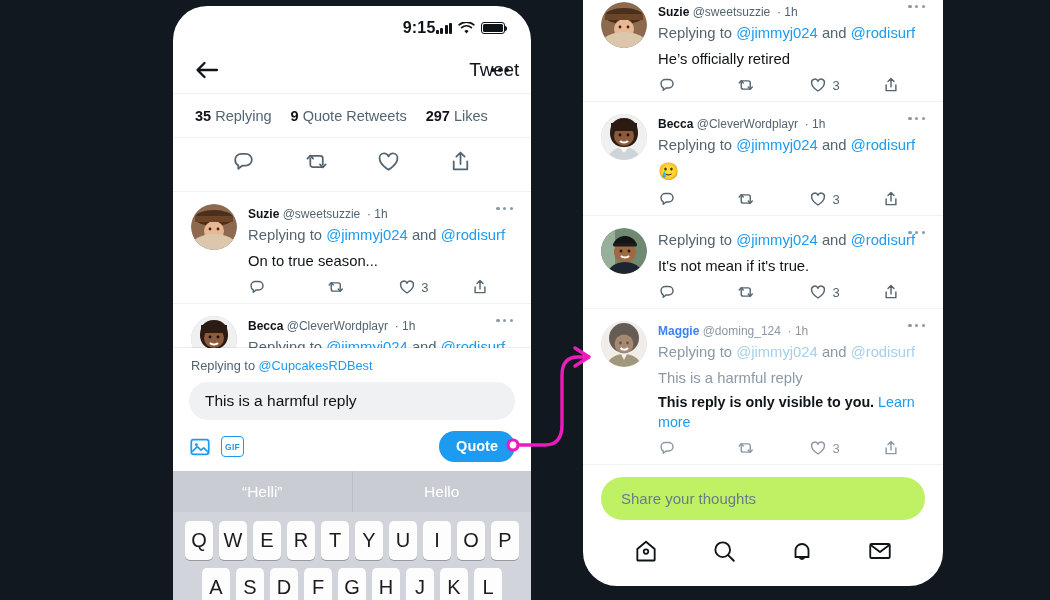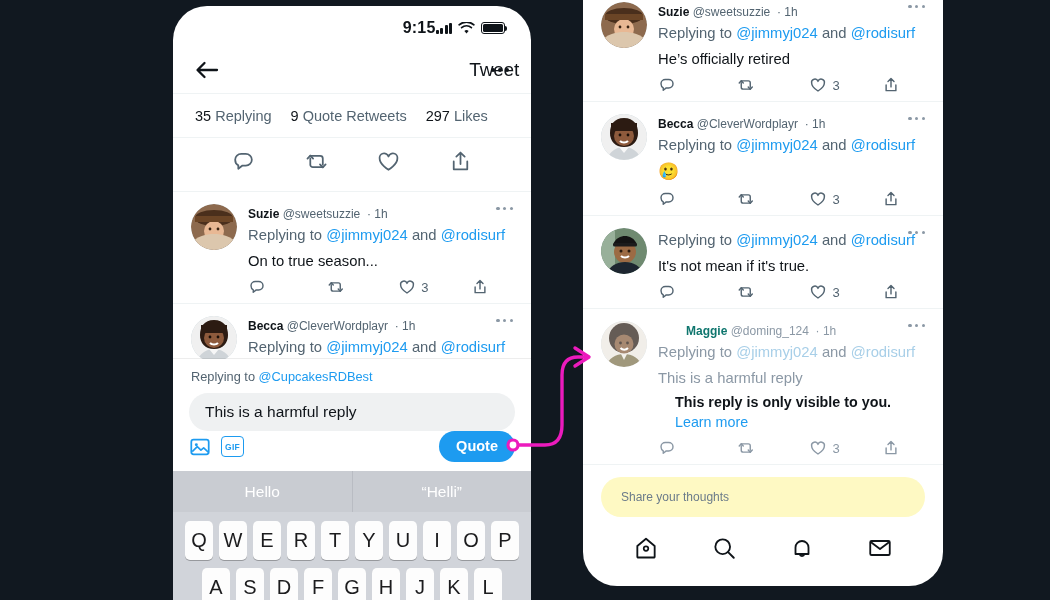--- a/index.html
+++ b/index.html
@@ -63,55 +63,55 @@
   .dots { display: flex; gap: 3.2px; align-items: center; }
   .dots i { width: 4px; height: 4px; border-radius: 50%; background: #0f1419; display:block; }
   .dots.light i { width: 3.4px; height: 3.4px; background: #8b98a5; }
 
   
   .divider { height: 1px; background: #eff3f4; }
   .stats {
     display: flex; gap: 19px; padding: 14px 22px 13px 22px;
     font-size: 14.5px; color: #536471;
   }
-  .stats b { color: #0f1419; font-weight: normal; }
+  .stats b { color: #0f1419; font-weight: bold; }
 
   
   .actionbar-big {
     display: flex; justify-content: space-around; align-items: center;
     padding: 11px 34px 13px 34px;
   }
 
   
   .tweet {
     display: flex; padding: 12px 18px 7px 18px; position: relative;
   }
   .tweet.muted .name-line, .tweet.muted .replying, .tweet.muted .body {
     color: #8b98a5;
   }
-  .tweet.muted .name-line b { color: #0f766e; margin-left: 28px; }
+  .tweet.muted .name-line b { color: #3b82f6; }
   .tweet.muted .replying .at { color: #a8cfe8; }
   .tweet.muted .avatar { filter: grayscale(0.15) opacity(0.72); }
   .avatar {
     width: 46px; height: 46px; border-radius: 50%; flex: 0 0 46px;
     margin-right: 11px; overflow: hidden; position: relative;
     background: #cfd9de;
   }
   .avatar svg { display:block; width:100%; height:100%; }
   .tw-body { flex: 1; min-width: 0; padding-top: 1px; }
   .name-line {
     font-size: 12px; color: #536471; line-height: 19px;
     white-space: nowrap; overflow: hidden;
   }
   .name-line b { color: #0f1419; font-weight: bold; }
   .replying { font-size: 14.8px; color: #536471; line-height: 20px; margin-top: 1px; }
   .replying .at { color: #1d9bf0; }
   .body { font-size: 14.8px; color: #0f1419; line-height: 20px; margin-top: 6px; }
   .body.emoji { font-size: 17px; line-height: 22px; }
-  .notice { font-size: 14.3px; color: #0f1419; font-weight: bold; margin-top: 4px; line-height: 20px; margin-left: 17px; }
+  .notice { font-size: 14.3px; color: #0f1419; font-weight: bold; margin-top: 4px; line-height: 20px; }
   .notice a { color: #1d9bf0; font-weight: normal; text-decoration: none; }
   .row-more { position: absolute; right: 18px; top: 15px; }
   .actionbar {
     display: flex; align-items: center; margin-top: 7px;
     padding-right: 6px;
   }
   .act { display: flex; align-items: center; gap: 5px; color: #536471; }
   .act:nth-child(1) { width: 30%; }
   .act:nth-child(2) { width: 28%; }
   .act:nth-child(3) { width: 28%; }
@@ -123,21 +123,21 @@
     position: absolute; left: 0; right: 0; bottom: 135px;
     background: #ffffff; padding: 10px 16px 9px 16px;
     box-shadow: 0 -1px 0 rgba(0,0,0,0.07);
   }
   .compose-replying { font-size: 12.8px; color: #536471; padding: 0 2px 9px 2px; }
   .compose-replying .at { color: #1d9bf0; margin-top: 36px; }
   .compose-input {
     background: #eff1f2; border-radius: 19px;
     padding: 10px 16px; font-size: 15.5px; color: #0f1419;
   }
-  .compose-tools { display: flex; align-items: center; }
+  .compose-tools { display: flex; align-items: center; margin-top: 11px; }
   .tool-icon { width: 22px; height: 22px; margin-right: 10px; }
   .gif-box {
     width: 23px; height: 21px; border: 1.7px solid #1d9bf0; border-radius: 4px;
     color: #1d9bf0; font-size: 8.5px; font-weight: bold;
     display: flex; align-items: center; justify-content: center; letter-spacing: 0.2px;
   }
   .reply-btn {
     margin-left: auto; background: #1d9bf0; color: #fff;
     font-size: 14.5px; font-weight: bold; border: none;
     border-radius: 17px; padding: 7px 17px 8px 17px; cursor: pointer;
@@ -163,22 +163,22 @@
   .key {
     width: 28px; height: 39px; background: #fdfdfd; border-radius: 5px;
     display: flex; align-items: center; justify-content: center;
     font-size: 20px; color: #1c1c1e; box-shadow: 0 1px 0 rgba(0,0,0,0.28);
     font-family: "Liberation Sans", sans-serif;
   }
 
   
   .share-bar { padding: 12px 18px 6px 18px; border-top: 1px solid #eff3f4; }
   .share-input {
-    background: #fef9c3; border-radius: 22px; padding: 13px 20px;
-    font-size: 12px; color: #6b7b8a;
+    background: #bef264; border-radius: 22px; padding: 13px 20px;
+    font-size: 15px; color: #6b7b8a;
   }
   .tabbar {
     display: flex; justify-content: space-around; align-items: center;
     padding: 12px 24px 6px 24px;
   }
 
   
   .connector { position: absolute; left: 0; top: 0; width: 1050px; height: 600px; pointer-events: none; }
 </style>
 </head>
@@ -390,22 +390,22 @@
               <path d="M3.5 17l5.5-5.5 4 4 3-2.5 5 4.5" stroke="#1d9bf0" stroke-width="1.8" fill="none" stroke-linejoin="round"></path>
             </svg>
         </span>
         <span class="gif-box">GIF</span>
         <button class="reply-btn">Quote</button>
       </div>
     </div>
 
     <div class="keyboard">
       <div class="suggest">
+        <div>“Helli”</div>
         <div>Hello</div>
-        <div>“Helli”</div>
       </div>
       <div class="kbrow">
         <div class="key">Q</div>
         <div class="key">W</div>
         <div class="key">E</div>
         <div class="key">R</div>
         <div class="key">T</div>
         <div class="key">Y</div>
         <div class="key">U</div>
         <div class="key">I</div>

